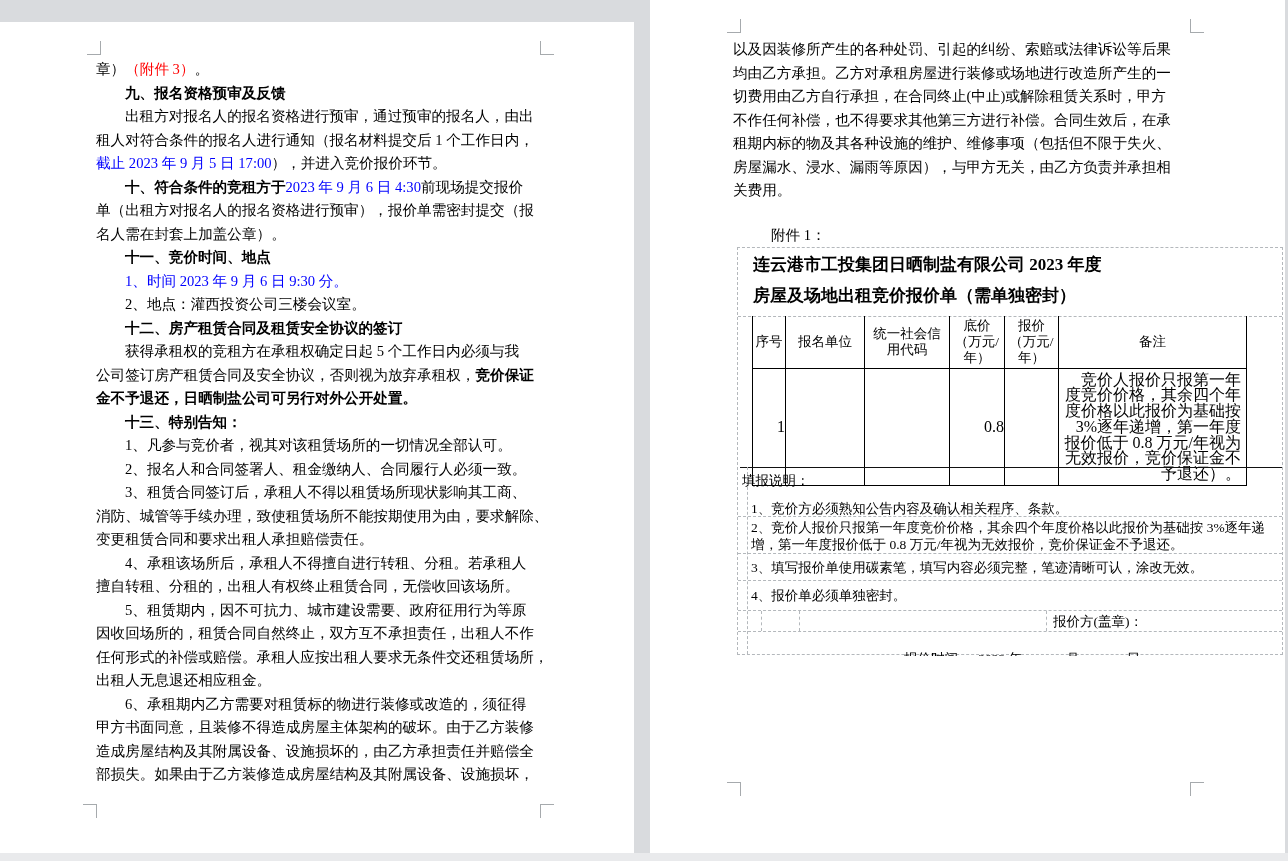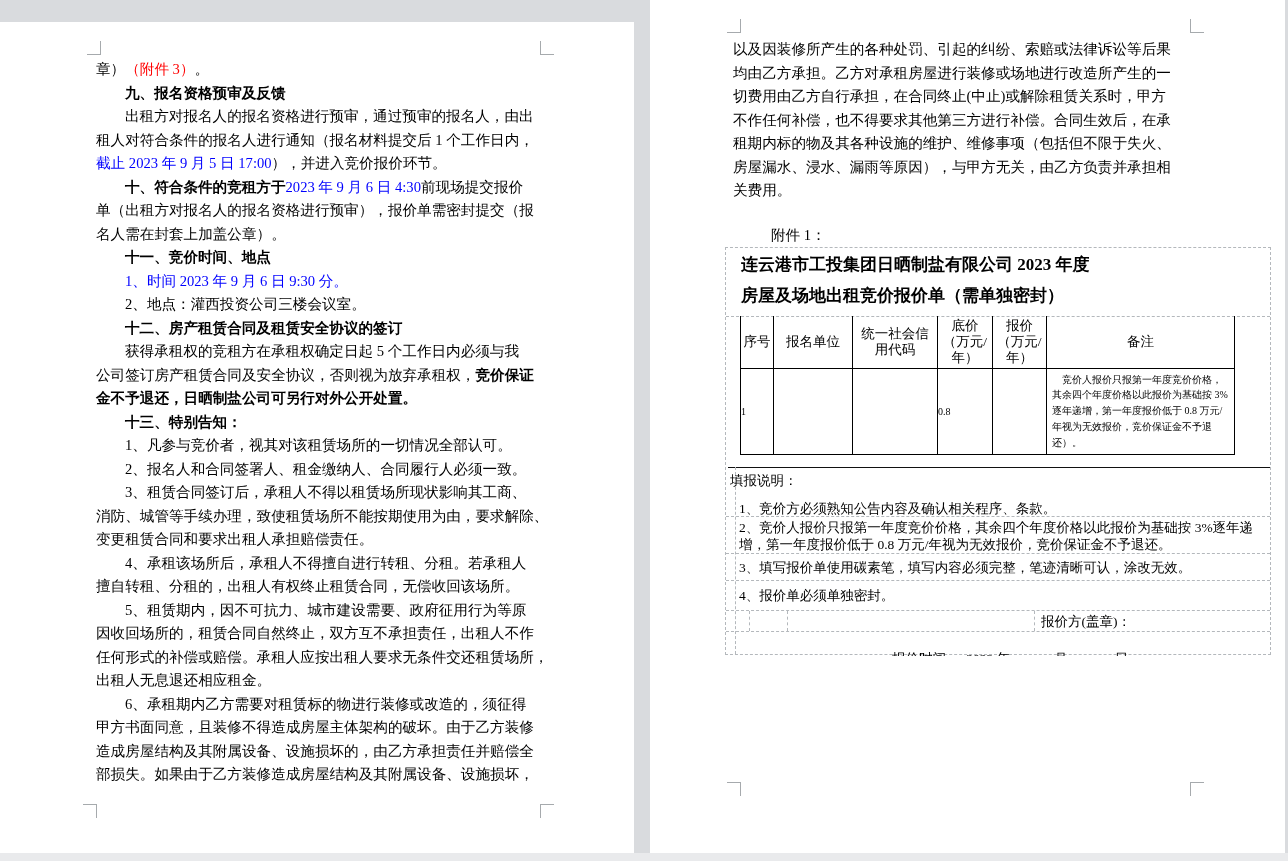--- a/index.html
+++ b/index.html
@@ -25,32 +25,32 @@
   .ln { height:23.5px; line-height:23.5px; font-size:14.6px; white-space:pre; }
   .ln.ind { padding-left:29px; }
   .s-b  { font-weight:bold; }
   .s-l  { color:#0000ff; }
   .s-r  { color:#ff0000; }
   .s-bu { font-weight:bold; text-underline-offset:3px; }
 
   .attach-label { position:absolute; left:121px; top:226px; font-size:14.6px; }
 
   
-  .attach { position:absolute; left:75px; top:247px; width:546px; height:408px;
+  .attach { position:absolute; left:87px; top:247px; width:546px; height:408px;
             border:1px dashed #b4b8bc; }
   .att-title { position:absolute; left:15px; font-size:17px; font-weight:bold; white-space:pre; }
   .att-title.t1 { top:5px; }
   .att-title.t2 { top:36px; }
   .att-topline { position:absolute; left:0; right:0; top:68px; border-top:1px dashed #b4b8bc; }
 
   table.quote { position:absolute; left:14px; top:68px; width:494px; border-collapse:collapse;
                 table-layout:fixed; }
   table.quote th, table.quote td { border:1px solid #000; font-weight:normal; vertical-align:middle; }
   table.quote tr.hdr th { height:52px; font-size:13.5px; line-height:16px; text-align:center; padding:1px 2px; border-top:none; }
-  table.quote tr.bdy td { height:86px; font-size:10px; text-align:left; }
+  table.quote tr.bdy td { height:86px; font-size:16px; text-align:right; }
   td.remark { font-size:12.8px; line-height:15.8px; text-align:justify; text-indent:1em;
               padding:3px 5px !important; vertical-align:top !important; }
 
   .att-solidline { position:absolute; left:2px; right:0; top:219px; border-top:1.5px solid #111; }
   .narrowcol { position:absolute; left:9px; top:219px; bottom:0; border-left:1px dashed #b4b8bc; }
 
   .notes { position:absolute; left:0; right:0; top:220px; bottom:0; font-size:13.5px; }
   .nrow { border-bottom:1px dashed #b4b8bc; overflow:hidden; position:relative; }
   .rowA { height:49px; }
   .rowB { height:37px; }

